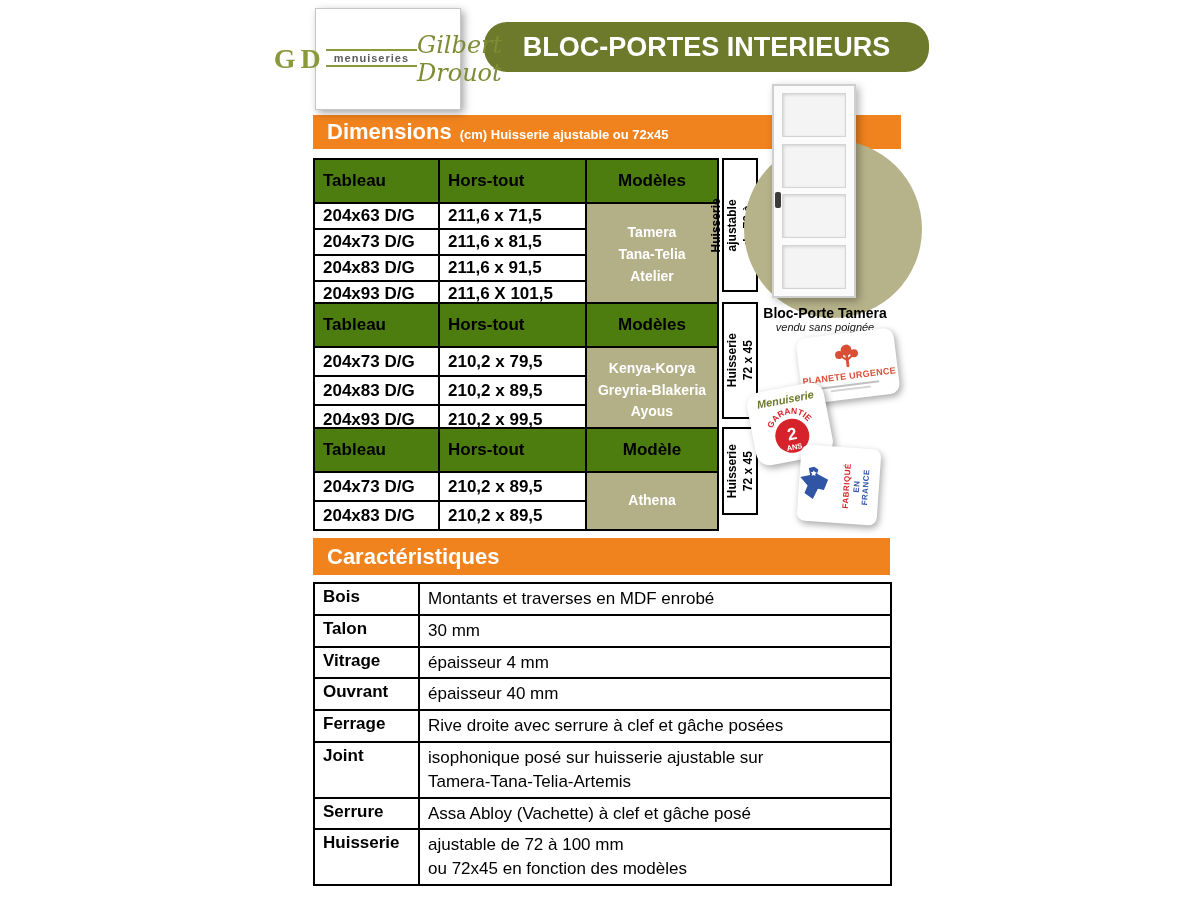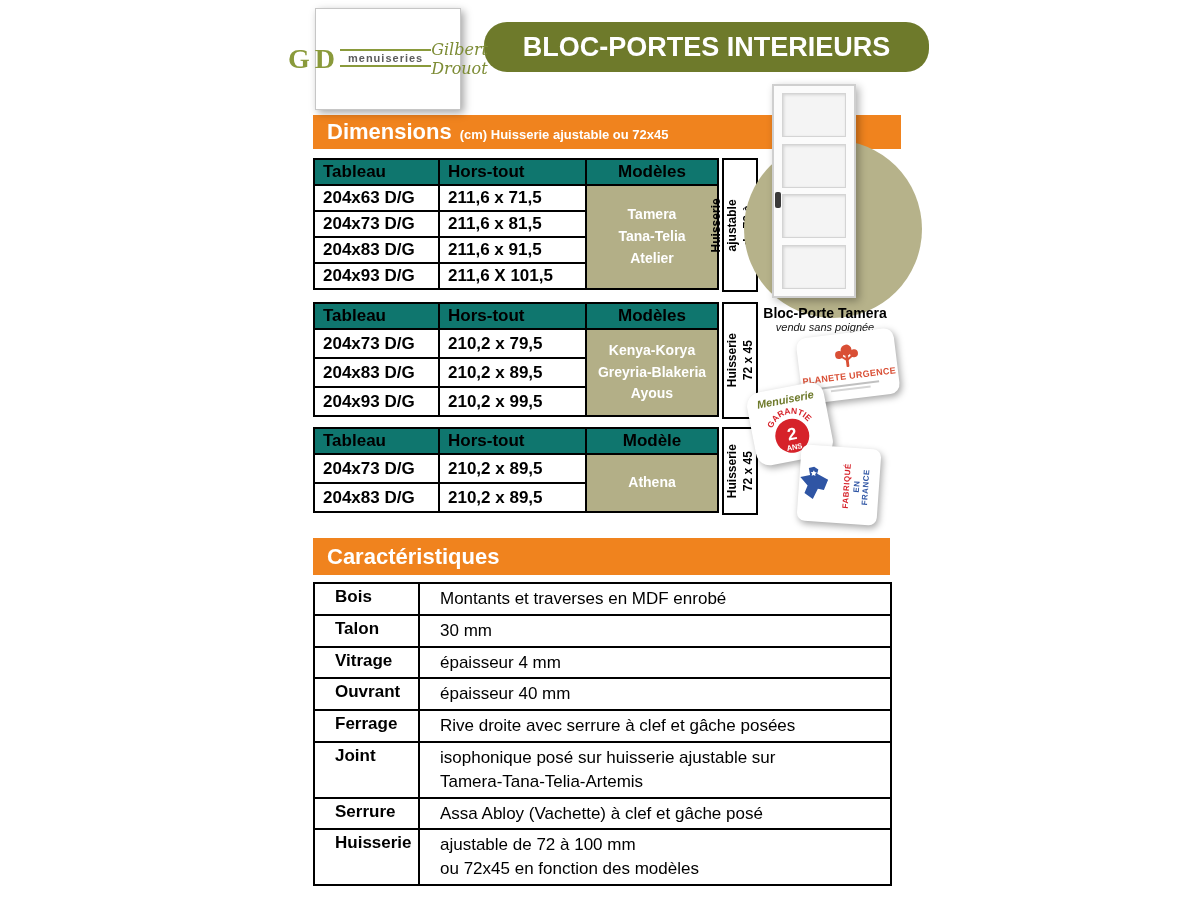--- a/index.html
+++ b/index.html
@@ -7,40 +7,40 @@
   body { font-family:"Liberation Sans", sans-serif; }
   .page { position:relative; width:1200px; height:900px; background:#ffffff; overflow:hidden; }
 
   
   .logo-card { position:absolute; left:315px; top:8px; width:146px; height:102px; background:#fff;
     border:1px solid #c6c6c6; box-shadow:3px 3px 8px rgba(0,0,0,.35);
     display:flex; align-items:center; justify-content:center; z-index:3; }
   .gd { font-family:"Liberation Serif", serif; font-size:28px; font-weight:bold; color:#8a9a3b; letter-spacing:5px; line-height:1; }
   .menuiseries { font-size:11px; color:#5c5c5c; letter-spacing:1px; font-weight:bold;
     border-top:2px solid #8a9a3b; border-bottom:2px solid #8a9a3b; padding:1px 8px; margin:2px 0 4px; }
-  .signature { font-family:"DejaVu Serif", serif; font-style:italic; font-size:16px; color:#7d8c35; }
+  .signature { font-family:"DejaVu Serif", serif; font-style:italic; font-size:24px; color:#7d8c35; }
 
   
   .title-bar { position:absolute; left:484px; top:22px; width:445px; height:50px; background:#6e7a2b;
     color:#fff; display:flex; align-items:center; justify-content:center; font-size:27px; font-weight:bold;border-radius:23px; }
 
   
   .section-bar { position:absolute; background:#f0831e; color:#fff; display:flex; align-items:baseline; padding-left:14px; }
   .dim-bar { left:313px; top:115px; width:588px; height:34px; }
   .dim-title { font-size:22px; font-weight:bold; line-height:34px; }
   .dim-sub { font-size:13px; font-weight:bold; margin-left:8px; }
   .carac-bar { left:313px; top:538px; width:577px; height:37px; }
   .carac-title { font-size:22px; font-weight:bold; line-height:37px; }
 
   
   table { border-collapse:collapse; table-layout:fixed; }
   .dim-table { position:absolute; left:313px; }
   .t1 { top:158px; } .t2 { top:302px; } .t3 { top:427px; }
   .dim-table th, .dim-table td { border:2px solid #000; font-size:17px; padding:0 8px; overflow:hidden; }
-  .dim-table th { background:#0f766e; text-align:left; font-weight:bold; height:26px; }
+  .dim-table th { background:#4d7c0f; text-align:left; font-weight:bold; height:44px; }
   .dim-table th.mod { text-align:center; }
   .dim-table td { font-weight:bold; background:#fff; height:26px;margin-top:48px; }
   .t2 td, .t3 td { height:29px; }
   td.models { background:#b3af87; color:#fff; text-align:center; font-size:14px; font-weight:bold;
     white-space:pre-line; line-height:1.55; padding:2px 4px; }
   col.w1{ width:125px; } col.w2{ width:147px; } col.w3{ width:132px; }
 
   
   .side-box { position:absolute; left:722px; width:36px; border:2px solid #000; background:#fff;
     display:flex; align-items:center; justify-content:center; }
@@ -68,21 +68,21 @@
   .pu-line2 { width:40px; height:2px; background:#d5d5d5; margin-top:2px; }
   .garantie { left:751px; top:387px; width:78px; height:74px; transform:rotate(-11deg); border-radius:14px; }
   .menuiserie-txt { font-size:11px; font-weight:bold; font-style:italic; color:#6e7a2b; margin-bottom:1px; }
   .france { left:799px; top:447px; width:80px; height:76px; transform:rotate(4deg); flex-direction:row; gap:5px; border-radius:8px; }
   .fr-rot { transform:rotate(-90deg); width:max-content; text-align:center; line-height:1.2; }
   .fr-l1 { display:block; font-size:8px; font-weight:bold; color:#d6222a; letter-spacing:.5px; }
   .fr-l2 { display:block; font-size:8px; font-weight:bold; color:#2f55a4; letter-spacing:.5px; }
 
   
   .carac-table { position:absolute; left:313px; top:582px; width:577px; }
-  .carac-table td { border:2px solid #000; font-size:17px; padding:3px 20px; vertical-align:top; background:#fff; }
+  .carac-table td { border:2px solid #000; font-size:17px; padding:3px 8px; vertical-align:top; background:#fff; }
   .carac-table tr { height:28px; }
   .carac-table tr.tall { height:52px; }
   td.cl { font-weight:bold; width:105px; }
   td.cv { white-space:pre-line; line-height:1.4; }
 </style>
 </head>
 <body>
 
 <div class="page">
 

